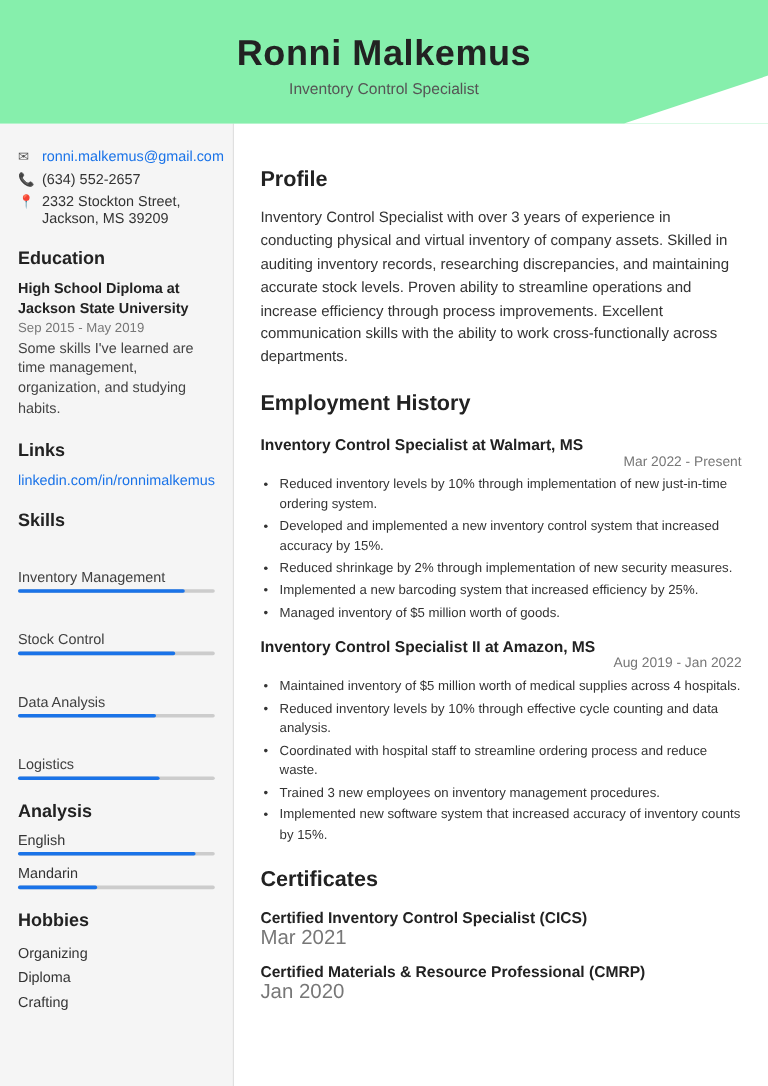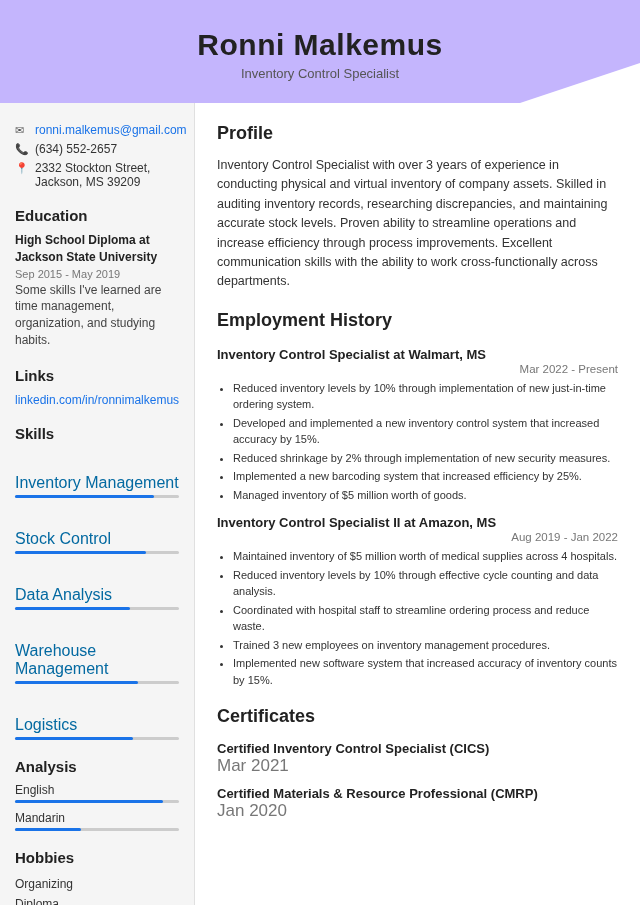--- a/index.html
+++ b/index.html
@@ -7,21 +7,21 @@
       font-family: Arial, sans-serif;
       font-size: 13px;
       color: #333;
       background: #fff;
       width: 640px;
       min-height: 905px;
     }
 
     
     .header {
-      background: #c4b5fd;
+      background: #86efac;
       text-align: center;
       padding: 28px 20px 22px;
       position: relative;
     }
     .header::after {
       content: '';
       position: absolute;
       bottom: 0; right: 0;
       width: 0; height: 0;
       border-style: solid;
@@ -105,22 +105,22 @@
     .link-item {
       color: #1a73e8;
       text-decoration: none;
       font-size: 12px;
     }
 
     .skill-item {
       margin-bottom: 8px;
     }
     .skill-label {
-      font-size: 16px;
-      color: #0369a1;
+      font-size: 12px;
+      color: #404040;
       margin-bottom: 3px;
       margin-top: 32px;
     }
     .skill-bar-bg {
       height: 3px;
       background: #ccc;
       border-radius: 2px;
     }
     .skill-bar-fill {
       height: 3px;
@@ -151,21 +151,21 @@
 
     .section-title {
       font-size: 18px;
       font-weight: bold;
       color: #222;
       margin-bottom: 8px;
       margin-top: 18px;
       padding-bottom: 4px;
     }
     .section-title:first-child {
-      margin-top: 0;
+      margin-top: 16px;
     }
 
     .profile-text {
       font-size: 12.5px;
       color: #333;
       line-height: 1.55;
     }
 
     .job-title {
       font-weight: bold;
@@ -255,26 +255,20 @@
         <div class="skill-item">
     <div class="skill-label">Stock Control</div>
     <div class="skill-bar-bg">
       <div class="skill-bar-fill" style="width:80%"></div>
     </div>
   </div>
         <div class="skill-item">
     <div class="skill-label">Data Analysis</div>
     <div class="skill-bar-bg">
       <div class="skill-bar-fill" style="width:70%"></div>
-    </div>
-  </div>
-        <div class="skill-item">
-    <div class="skill-label">Warehouse Management</div>
-    <div class="skill-bar-bg">
-      <div class="skill-bar-fill" style="width:75%"></div>
     </div>
   </div>
         <div class="skill-item">
     <div class="skill-label">Logistics</div>
     <div class="skill-bar-bg">
       <div class="skill-bar-fill" style="width:72%"></div>
     </div>
   </div>
       </div>
 

